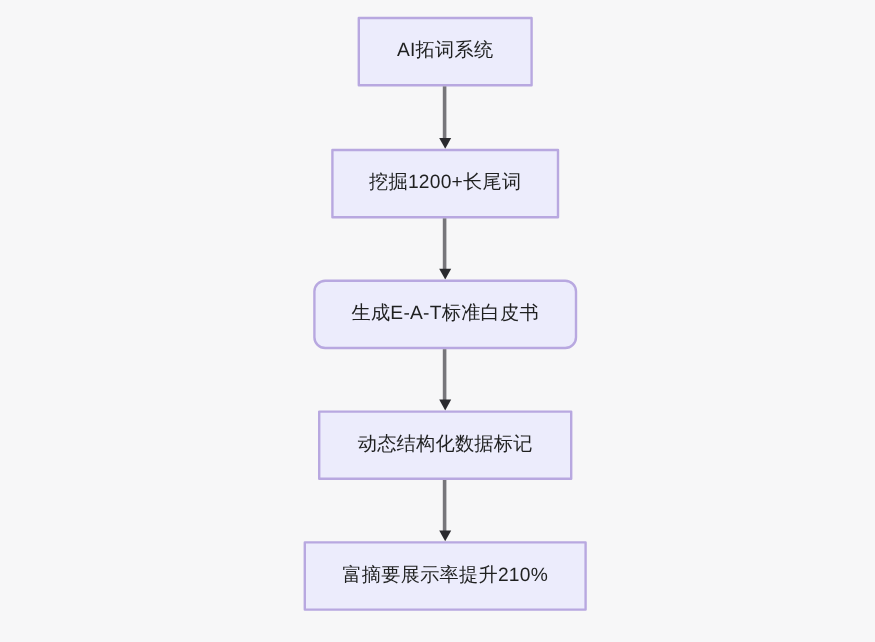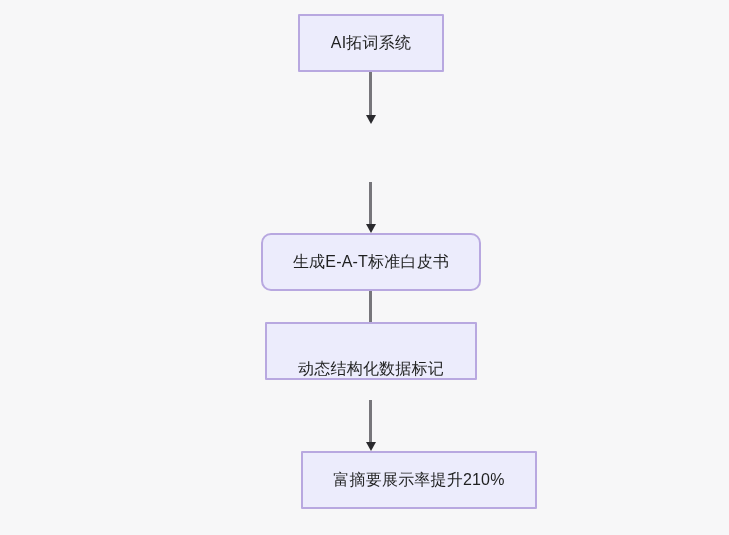--- a/index.html
+++ b/index.html
@@ -41,22 +41,22 @@
 
   .node-label {
     display: block;
     text-align: center;
   }
 
   
   .node-1 { left: 298px; top: 14px;  width: 146px; height: 58px; }
   .node-2 { left: 276px; top: 124px; width: 190px; height: 58px; }
   .node-3 { left: 261px; top: 233px; width: 220px; height: 58px; border-radius: 10px; }
-  .node-4 { left: 265px; top: 322px; width: 212px; height: 58px; align-items: flex-end; }
-  .node-5 { left: 253px; top: 451px; width: 236px; height: 58px; margin-left: 48px; }
+  .node-4 { left: 265px; top: 342px; width: 212px; height: 58px; }
+  .node-5 { left: 253px; top: 451px; width: 236px; height: 58px; }
 
   
   .edge {
     position: absolute;
     left: 368px;
     width: 6px;
   }
   .edge .stem {
     position: absolute;
     left: 1px;
@@ -97,20 +97,23 @@
 
   <div class="node node-1">
     <span class="node-label">AI拓词系统</span>
   </div>
 
   <div class="edge edge-1">
     <span class="stem"></span>
     <span class="head"></span>
   </div>
 
+  <div class="node node-2">
+    <span class="node-label">挖掘1200+长尾词</span>
+  </div>
 
   <div class="edge edge-2">
     <span class="stem"></span>
     <span class="head"></span>
   </div>
 
   <div class="node node-3">
     <span class="node-label">生成E-A-T标准白皮书</span>
   </div>
 

